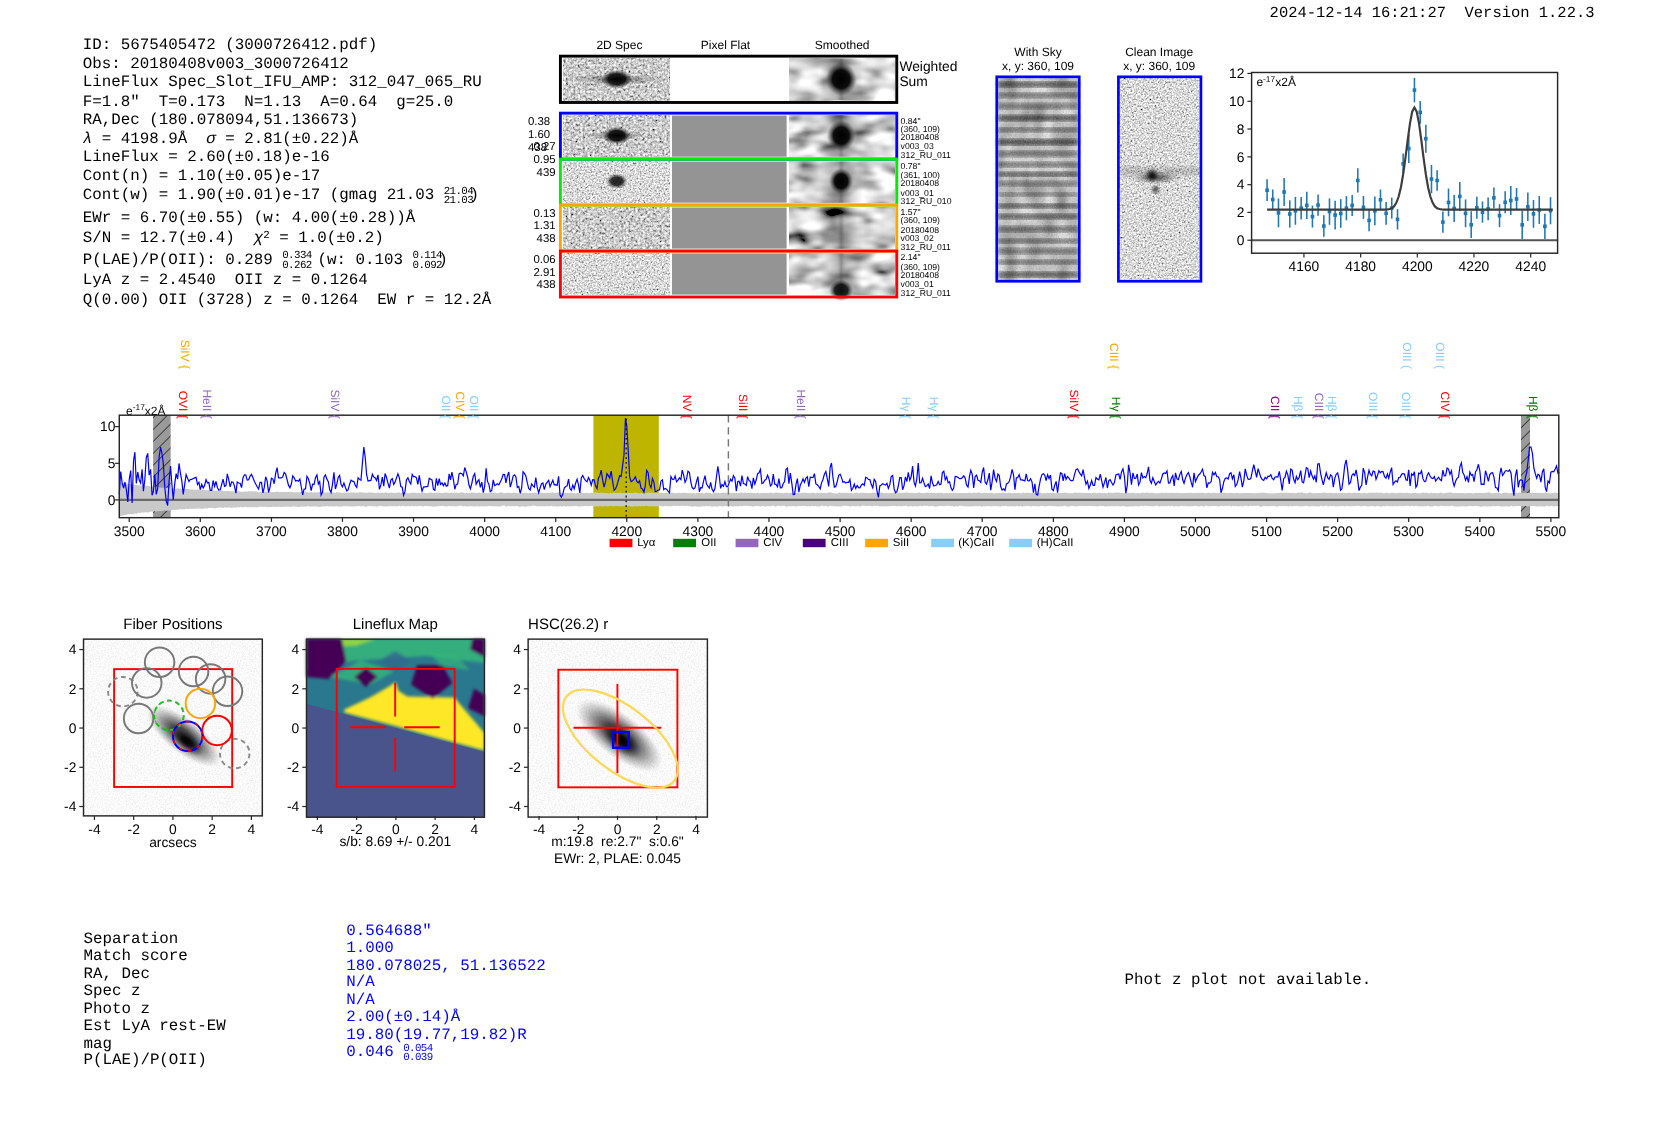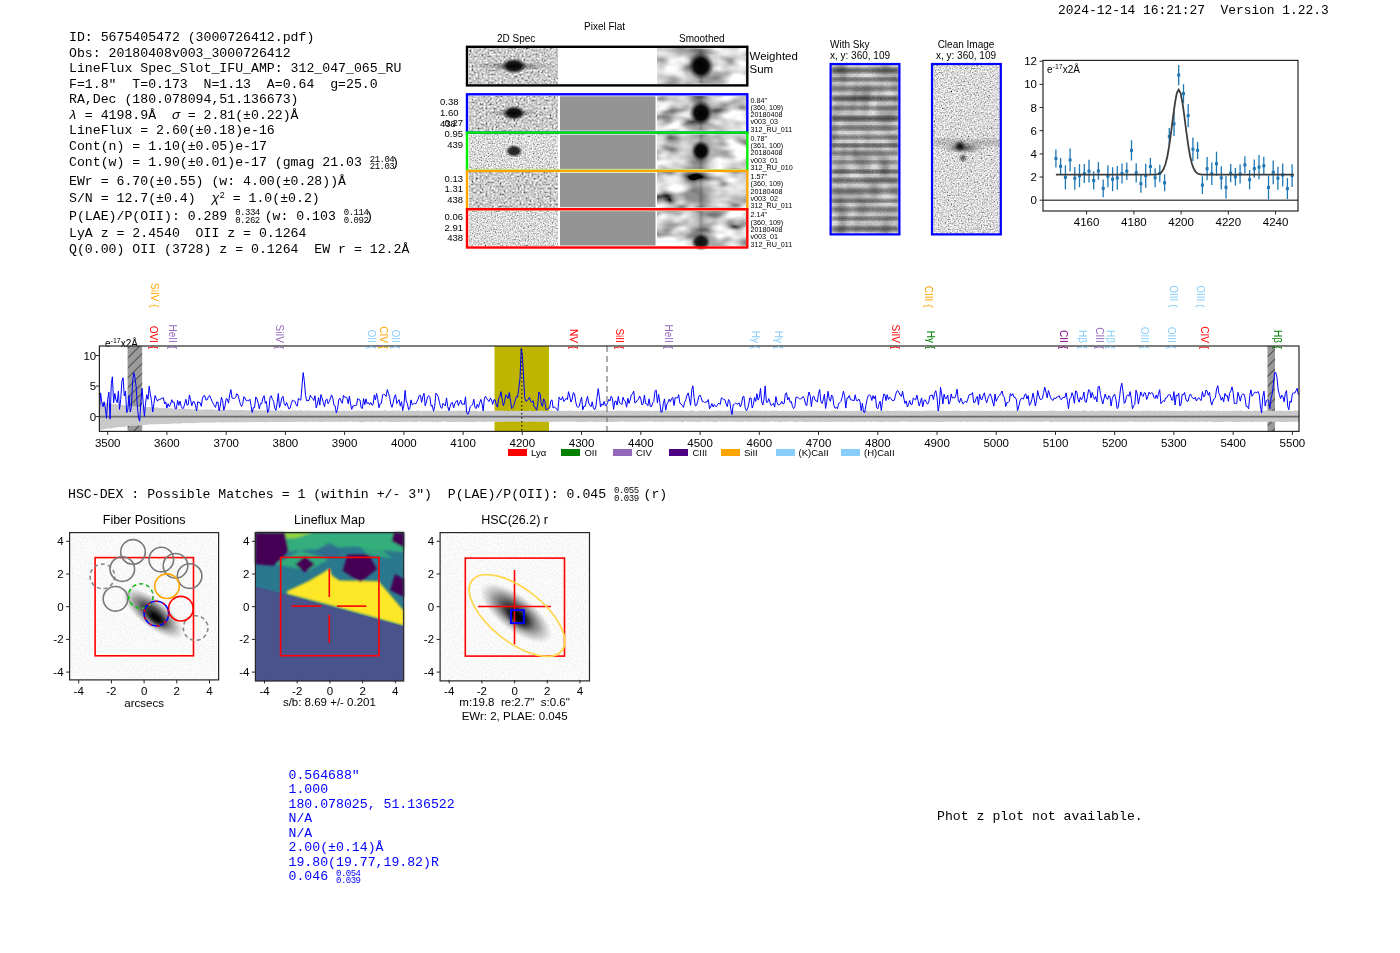--- a/index.html
+++ b/index.html
@@ -25,21 +25,21 @@
 <div class="m" style="left:69px;top:124px">LineFlux = 2.60(±0.18)e-16</div>
 <div class="m" style="left:69px;top:139.5px">Cont(n) = 1.10(±0.05)e-17</div>
 <div class="m" style="left:69px;top:156px">Cont(w) = 1.90(±0.01)e-17 (gmag 21.03 <span class="frac">21.04<br>21.03</span>)</div>
 <div class="m" style="left:69px;top:174.5px">EWr = 6.70(±0.55) (w: 4.00(±0.28))Å</div>
 <div class="m" style="left:69px;top:192px">S/N = 12.7(±0.4)  <i>χ</i><span style="font-size:9px;vertical-align:4px">2</span> = 1.0(±0.2)</div>
 <div class="m" style="left:69px;top:209.5px">P(LAE)/P(OII): 0.289 <span class="frac">0.334<br>0.262</span> (w: 0.103 <span class="frac">0.114<br>0.092</span>)</div>
 <div class="m" style="left:69px;top:226.5px">LyA z = 2.4540  OII z = 0.1264</div>
 <div class="m" style="left:69px;top:243px">Q(0.00) OII (3728) z = 0.1264  EW r = 12.2Å</div>
 
 <div class="st" style="left:497px;top:34px">2D Spec</div>
-<div class="st" style="left:584px;top:22px">Pixel Flat</div>
+<div class="st" style="left:584px;top:34px">Pixel Flat</div>
 <div class="st" style="left:679px;top:34px">Smoothed</div>
 
 <svg width="1400" height="953" style="z-index:2">
 <defs>
 <filter id="noiseF" x="0" y="0" width="100%" height="100%">
   <feTurbulence type="fractalNoise" baseFrequency="0.5" numOctaves="2" seed="11" stitchTiles="stitch"></feTurbulence>
   <feColorMatrix type="matrix" values="0.85 0.85 0.85 0 -0.68  0.85 0.85 0.85 0 -0.68  0.85 0.85 0.85 0 -0.68  0 0 0 0 1"></feColorMatrix>
 </filter>
 <filter id="smoothF" x="0" y="0" width="100%" height="100%">
   <feTurbulence type="fractalNoise" baseFrequency="0.05 0.09" numOctaves="2" seed="7" stitchTiles="stitch"></feTurbulence>
@@ -534,55 +534,55 @@
 <div class="s" style="left:440px;top:97px;width:23px;font-size:9.5px;line-height:10.8px">0.38<br>1.60<br>438</div>
 <div class="s" style="left:440px;top:118px;width:23px;text-align:right;font-size:9.5px;line-height:10.8px">0.27<br>0.95<br>439</div>
 <div class="s" style="left:440px;top:173.6px;width:23px;text-align:right;font-size:9.5px;line-height:10.8px">0.13<br>1.31<br>438</div>
 <div class="s" style="left:440px;top:211.9px;width:23px;text-align:right;font-size:9.5px;line-height:10.8px">0.06<br>2.91<br>438</div>
 
 <div class="s" style="left:750.5px;top:96.5px;font-size:7.2px;line-height:7.3px">0.84"<br>(360, 109)<br>20180408<br>v003_03<br>312_RU_011</div>
 <div class="s" style="left:750.5px;top:134.8px;font-size:7.2px;line-height:7.3px">0.78"<br>(361, 100)<br>20180408<br>v003_01<br>312_RU_010</div>
 <div class="s" style="left:750.5px;top:173.1px;font-size:7.2px;line-height:7.3px">1.57"<br>(360, 109)<br>20180408<br>v003_02<br>312_RU_011</div>
 <div class="s" style="left:750.5px;top:211.4px;font-size:7.2px;line-height:7.3px">2.14"<br>(360, 109)<br>20180408<br>v003_01<br>312_RU_011</div>
 
-<div class="st" style="left:830px;top:38.5px;width:70px;text-align:left;line-height:11.5px">With Sky<br>x, y: 360, 109</div>
+<div class="st" style="left:830px;top:38.5px;width:70px;text-align:center;line-height:11.5px">With Sky<br>x, y: 360, 109</div>
 <div class="st" style="left:931px;top:38.5px;width:70px;text-align:center;line-height:11.5px">Clean Image<br>x, y: 360, 109</div>
 
 <div class="s" style="left:1047px;top:63px;font-size:10px">e<span style="font-size:7px;vertical-align:4px">-17</span>x2Å</div>
 <div class="s" style="left:105px;top:337px;font-size:10px">e<span style="font-size:7px;vertical-align:4px">-17</span>x2Å</div>
 
 <div style="position:absolute;left:508px;top:449px;width:19px;height:7px;background:#ff0000"></div>
     <div class="s" style="left:531px;top:448px;font-size:9.5px">Lyα</div>
     <div style="position:absolute;left:561.4px;top:449px;width:19px;height:7px;background:#008000"></div>
     <div class="s" style="left:584.4px;top:448px;font-size:9.5px">OII</div>
     <div style="position:absolute;left:613px;top:449px;width:19px;height:7px;background:#9467bd"></div>
     <div class="s" style="left:636px;top:448px;font-size:9.5px">CIV</div>
     <div style="position:absolute;left:669.4px;top:449px;width:19px;height:7px;background:#4b0082"></div>
     <div class="s" style="left:692.4px;top:448px;font-size:9.5px">CIII</div>
     <div style="position:absolute;left:721px;top:449px;width:19px;height:7px;background:#ffa500"></div>
     <div class="s" style="left:744px;top:448px;font-size:9.5px">SiII</div>
     <div style="position:absolute;left:775.6px;top:449px;width:19px;height:7px;background:#87cefa"></div>
     <div class="s" style="left:798.6px;top:448px;font-size:9.5px">(K)CaII</div>
     <div style="position:absolute;left:841px;top:449px;width:19px;height:7px;background:#87cefa"></div>
     <div class="s" style="left:864px;top:448px;font-size:9.5px">(H)CaII</div>
 
-<div class="m" style="left:68px;top:487.5px">HSC-DEX : Possible Matches = 1 (within +/- 3")  P(LAE)/P(OII): 0.045 <span class="frac">0.055<br>0.039</span> (r)</div>
 
 <div class="s" style="left:69.6px;top:514px;font-size:12.5px;width:149px;text-align:center">Fiber Positions</div>
 <div class="s" style="left:255.4px;top:514px;font-size:12.5px;width:148px;text-align:center">Lineflux Map</div>
-<div class="s" style="left:440.1px;top:514px;font-size:12.5px;width:149px;text-align:center">HSC(26.2) r</div>
+<div class="s" style="left:440.1px;top:514px;font-size:12.5px;width:149px;text-align:left">HSC(26.2) r</div>
 
 <div class="s" style="left:138px;top:536px;font-size:11px;color:#ff0000">N</div>
 <div class="s" style="left:75px;top:600px;font-size:11px;color:#ff0000">E</div>
 <div class="s" style="left:324px;top:536px;font-size:11px;color:#ff0000">N</div>
 <div class="s" style="left:261px;top:600px;font-size:11px;color:#ff0000">E</div>
 <div class="s" style="left:509px;top:536px;font-size:11px;color:#ff0000">N</div>
 <div class="s" style="left:446px;top:600px;font-size:11px;color:#ff0000">E</div>
 
 <div class="s" style="left:69.6px;top:698px;font-size:11.5px;width:149px;text-align:center">arcsecs</div>
 <div class="s" style="left:255.4px;top:697px;font-size:11.5px;width:148px;text-align:center">s/b: 8.69 +/- 0.201</div>
 <div class="s" style="left:440.1px;top:697px;font-size:11.5px;width:149px;text-align:center">m:19.8  re:2.7"  s:0.6"</div>
 <div class="s" style="left:440.1px;top:710.5px;font-size:11.5px;width:149px;text-align:center">EWr: 2, PLAE: 0.045</div>
 
+<div class="m" style="left:69.5px;top:775.5px;line-height:14.55px">Separation<br>Match score<br>RA, Dec<br>Spec z<br>Photo z<br>Est LyA rest-EW<br>mag<br>P(LAE)/P(OII)</div>
 <div class="m blue" style="left:288.5px;top:768.5px;line-height:14.55px">0.564688"<br>1.000<br>180.078025, 51.136522<br>N/A<br>N/A<br>2.00(±0.14)Å<br>19.80(19.77,19.82)R<br>0.046 <span class="frac">0.054<br>0.039</span></div>
 
 <div class="m" style="left:937px;top:810px">Phot z plot not available.</div>
 
 </div>
 </body></html>

